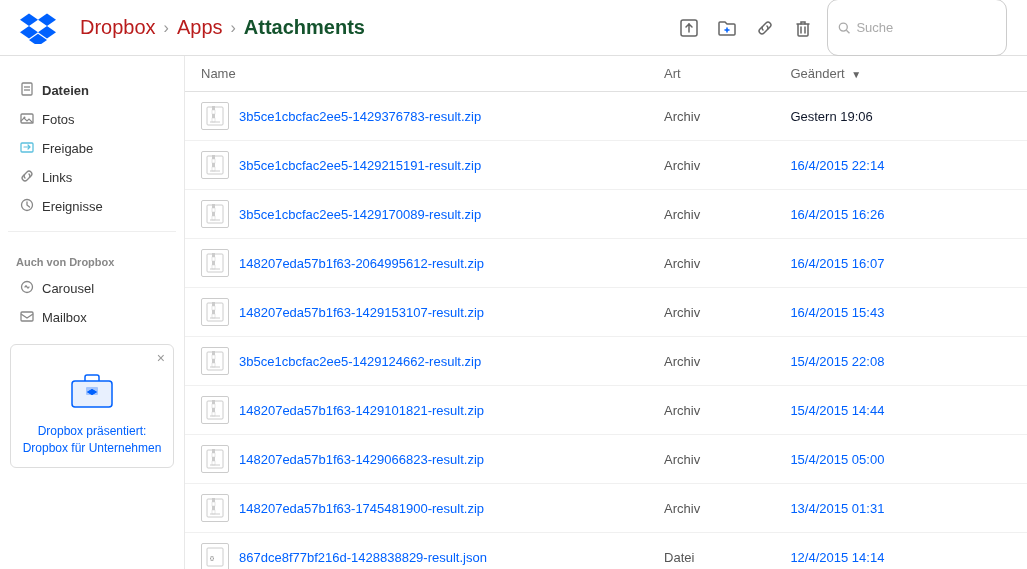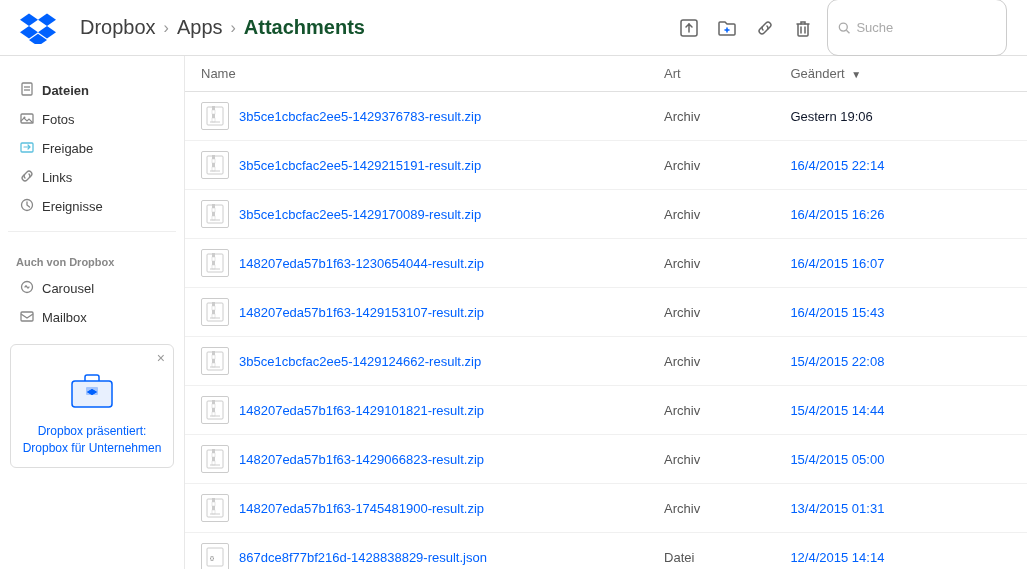--- a/index.html
+++ b/index.html
@@ -2,21 +2,21 @@
 <html><head>
   <meta charset="utf-8">
   <style>
     * { box-sizing: border-box; margin: 0; padding: 0; }
     body { font-family: -apple-system, BlinkMacSystemFont, 'Segoe UI', Arial, sans-serif; font-size: 13px; color: #333; background: #fff; display: flex; flex-direction: column; height: 569px; overflow: hidden; }
 
     
     .header { display: flex; align-items: center; padding: 0 20px; height: 56px; border-bottom: 1px solid #e0e0e0; background: #fff; flex-shrink: 0; }
     .logo { width: 40px; height: 40px; margin-right: 20px; flex-shrink: 0; }
     .breadcrumb { display: flex; align-items: center; font-size: 20px; flex: 1; }
-    .breadcrumb-link { color: #404040; text-decoration: none; font-weight: 400; text-align: center; }
+    .breadcrumb-link { color: #b91c1c; text-decoration: none; font-weight: 400; text-align: center; }
     .breadcrumb-sep { color: #999; margin: 0 8px; font-size: 16px; }
     .breadcrumb-current { color: #14532d; font-weight: 700; }
     .header-actions { display: flex; align-items: center; gap: 10px; }
     .header-icon-btn { background: none; border: none; cursor: pointer; color: #666; padding: 4px; display: flex; align-items: center; justify-content: center; font-size: 18px; }
     .search-box { display: flex; align-items: center; border: 1px solid #ccc; border-radius: 11px; padding: 20px 10px; gap: 6px; width: 180px; }
     .search-box input { border: none; outline: none; font-size: 13px; color: #333; width: 100%; background: transparent; }
     .search-box input::placeholder { color: #aaa; }
 
     
     .main { display: flex; flex: 1; overflow: hidden; }
@@ -284,21 +284,21 @@
         <div class="file-icon">
                   <svg width="18" height="20" viewBox="0 0 18 20" fill="none">
       <rect x="1" y="1" width="16" height="18" rx="1" stroke="#ccc" stroke-width="1" fill="white"></rect>
       <rect x="6" y="0" width="3" height="4" fill="#ccc"></rect>
       <rect x="6" y="4" width="3" height="4" fill="white" stroke="#ccc" stroke-width="0.5"></rect>
       <rect x="6" y="8" width="3" height="4" fill="#ccc"></rect>
       <rect x="6" y="12" width="3" height="4" fill="white" stroke="#ccc" stroke-width="0.5"></rect>
       <line x1="4" y1="16" x2="14" y2="16" stroke="#ccc" stroke-width="1"></line>
     </svg>
                 </div>
-        <a class="file-name-link" href="#">148207eda57b1f63-1230654044-result.zip</a>
+        <a class="file-name-link" href="#">148207eda57b1f63-2064995612-result.zip</a>
       </div>
     </td>
     <td class="file-art">Archiv</td>
     <td class="file-changed link">16/4/2015 16:07</td>
   </tr>
           <tr>
     <td>
       <div class="file-row-name">
         <div class="file-icon">
                   <svg width="18" height="20" viewBox="0 0 18 20" fill="none">

